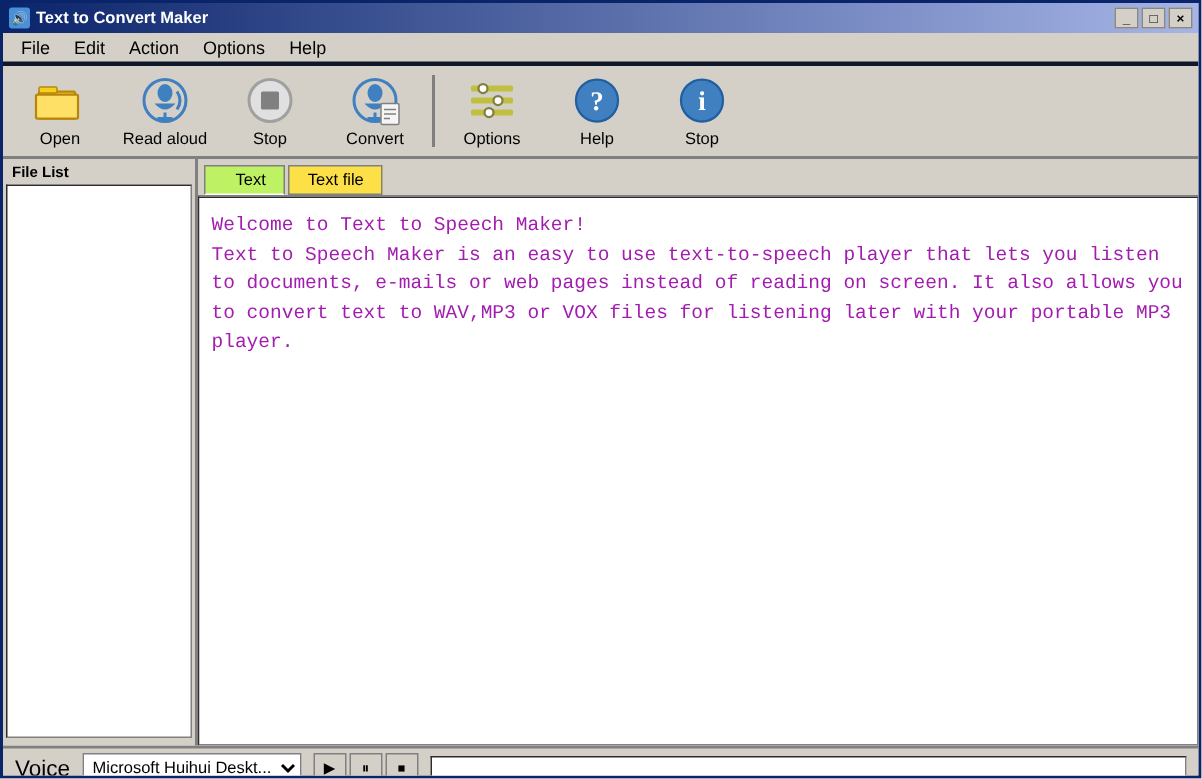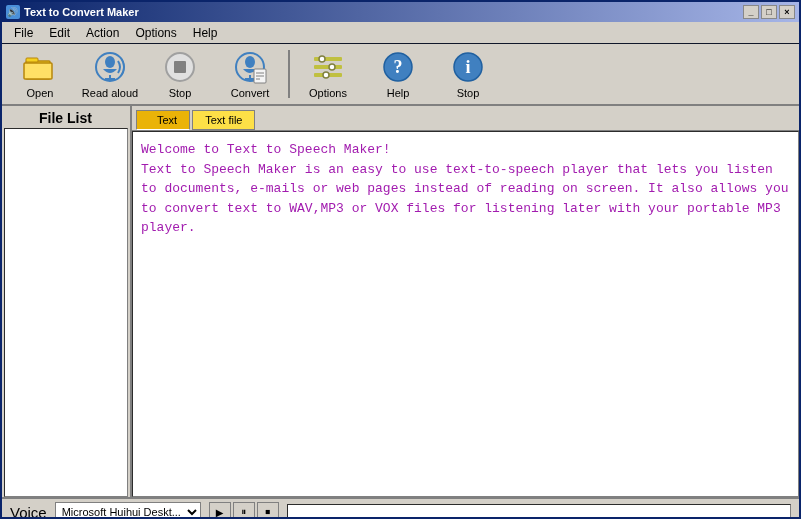--- a/index.html
+++ b/index.html
@@ -53,21 +53,21 @@
       font-size: 9px;
       cursor: pointer;
       color: #000;
     }
     .menu-bar {
       background: #d4d0c8;
       height: 22px;
       display: flex;
       align-items: center;
       padding: 0 4px;
-      border-bottom: 1px solid #0f172a;
+      border-bottom: 3px solid #0f172a;
     }
     .menu-item {
       padding: 2px 8px;
       font-size: 12px;
       cursor: pointer;
       color: #000;
     }
     .toolbar {
       background: #d4d0c8;
       height: 62px;
@@ -107,25 +107,24 @@
       display: flex;
       height: calc(519px - 20px - 22px - 62px - 24px);
     }
     .file-list {
       width: 130px;
       background: #d4d0c8;
       border-right: 2px solid #808080;
       padding: 2px;
     }
     .file-list-header {
-      font-size: 14px;
+      font-size: 10px;
       font-weight: bold;
       padding: 2px 4px;
       color: #000;
-      margin-left: 31px;
     }
     .file-list-content {
       background: white;
       border: 1px inset #808080;
       height: calc(100% - 18px);
     }
     .content-area {
       flex: 1;
       display: flex;
       flex-direction: column;
@@ -139,21 +138,21 @@
     .tab {
       padding: 3px 12px;
       font-size: 11px;
       cursor: pointer;
       border: 1px solid #808080;
       background: #fde047;
       margin-right: 2px;
       position: relative;
     }
     .tab.active {
-      background: #eab308;
+      background: #bef264;
       border-bottom: 1px solid white;
       z-index: 1;
       padding-left: 20px;
     }
     .text-area-container {
       flex: 1;
       background: white;
       border: 1px inset #808080;
       margin: 0;
     }

